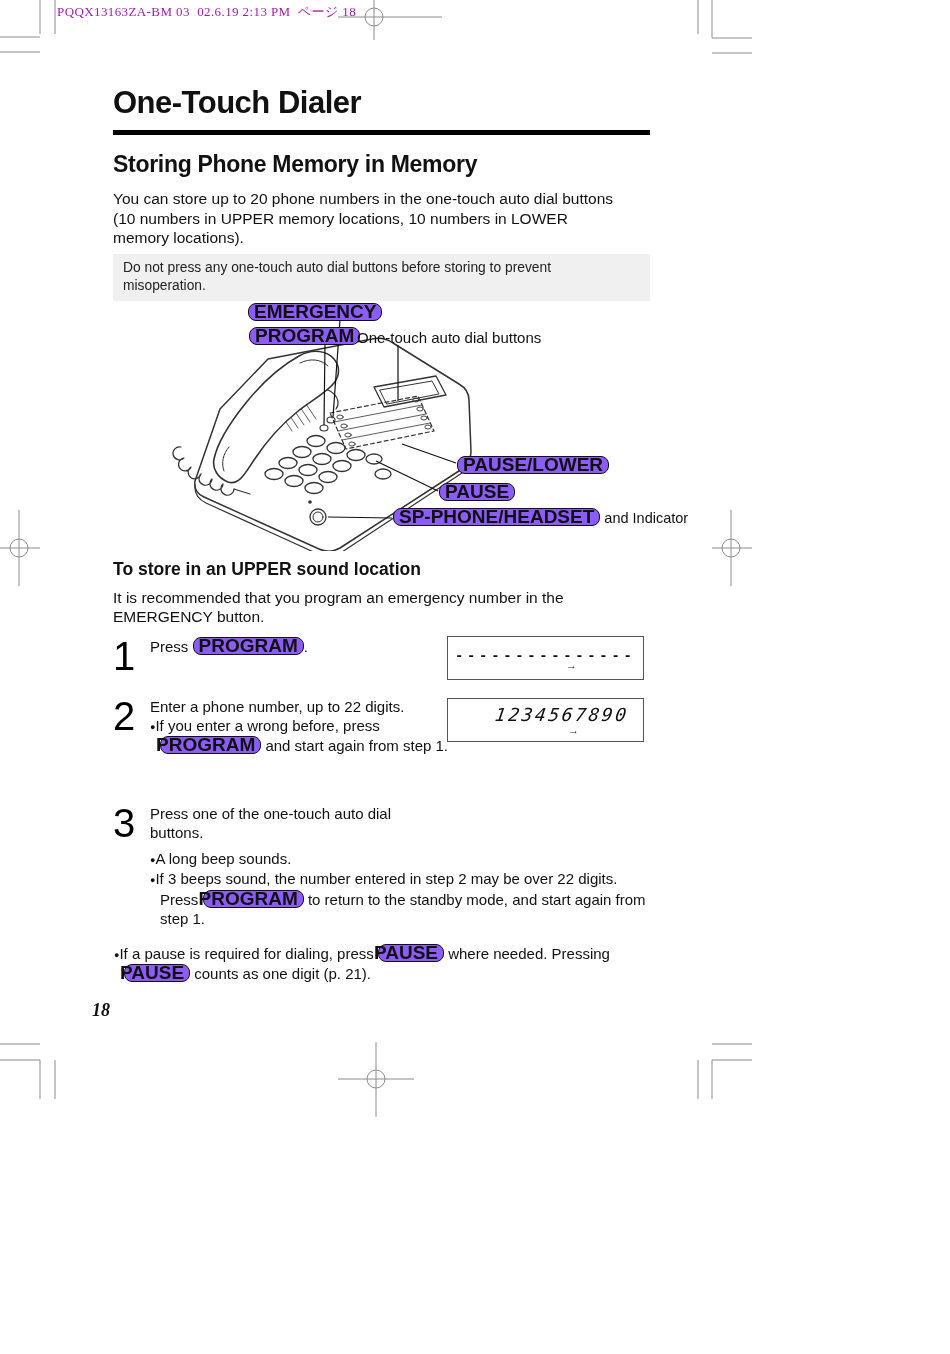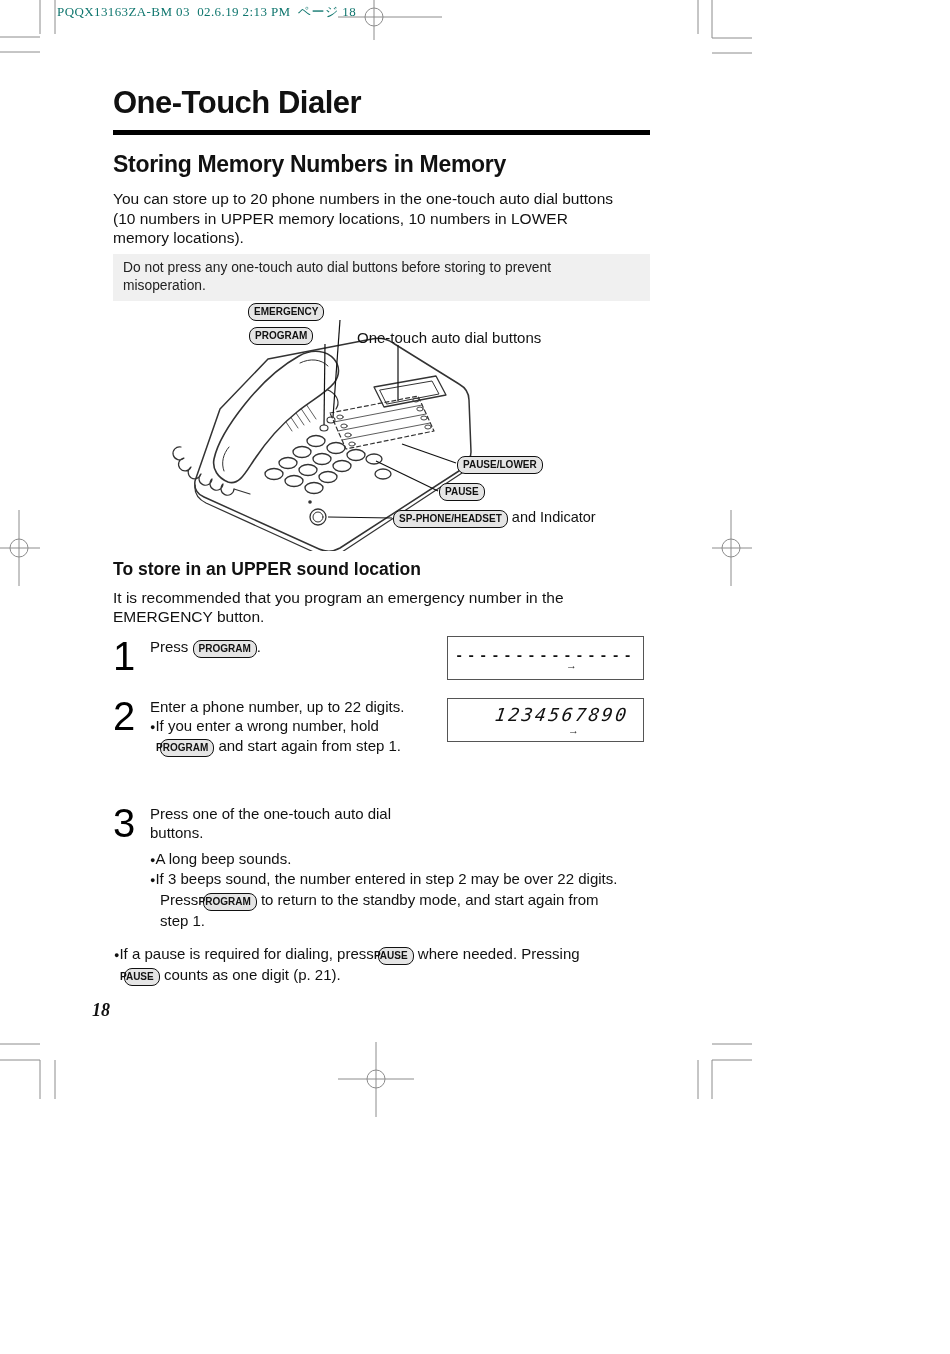--- a/index.html
+++ b/index.html
@@ -5,38 +5,38 @@
   html,body{margin:0;padding:0;}
   body{
     width:950px;height:1354px;background:#fff;position:relative;
     font-family:"Liberation Sans",sans-serif;color:#111;overflow:hidden;
     -webkit-font-smoothing:antialiased;
   }
   .page{position:absolute;inset:0;}
   svg.cropmarks{position:absolute;left:0;top:0;}
   .print-header{
     position:absolute;left:57px;top:3px;
-    font-family:"Liberation Serif",serif;font-size:13px;color:#0f766e;letter-spacing:.4px;
+    font-family:"Liberation Serif",serif;font-size:13px;color:#a21caf;letter-spacing:.4px;
     white-space:pre;
   }
   .col{position:absolute;left:113px;top:84px;width:537px;}
   h1.title{font-size:31px;font-weight:700;letter-spacing:-.5px;line-height:37px;margin:0;}
   .rule{height:5px;background:#000;margin-top:9px;}
   h2.heading{font-size:23px;font-weight:700;letter-spacing:-.3px;line-height:27px;margin:16px 0 0;}
   p.intro{font-size:15.5px;line-height:19.5px;margin:11px 0 0;white-space:pre-line;}
   .note{
     background:#f0f0f0;margin-top:6px;padding:5px 10px;
     font-size:13.8px;line-height:18.5px;color:#222;white-space:pre-line;
   }
   .hold{font-size:15.5px;font-weight:700;line-height:19px;margin:12px 0 0;}
   .diagram{position:relative;height:252px;margin-top:0;}
   .diagram svg.phone{position:absolute;left:27px;top:0;}
   .kc{
     display:inline-block;border:1.6px solid #111;border-radius:8px;
-    padding:0 5px 1px;font-weight:700;font-size:10px;line-height:15px;background:#e5e5e5;
+    padding:0 5px 1px;font-weight:700;font-size:19px;line-height:15px;background:#8b5cf6;
     white-space:nowrap;
   }
   .diagram .lab{position:absolute;white-space:nowrap;}
   .diagram .plain{position:absolute;font-size:15px;white-space:nowrap;}
   .suffix{font-size:14.5px;font-weight:400;}
   h3.subheading{font-size:17.5px;font-weight:700;line-height:21px;margin:6px 0 0;}
   p.intro2{font-size:15.5px;line-height:19.5px;margin:8px 0 0;white-space:pre-line;}
   .steps{margin-top:9px;}
   .step{position:relative;padding-left:37px;}
   .step1{min-height:60px;}
@@ -106,21 +106,21 @@
     </g>
   </svg>
 
   <div class="print-header">PQQX13163ZA-BM 03  02.6.19 2:13 PM  ページ 18</div>
 
   <div class="col">
 
     <h1 class="title">One-Touch Dialer</h1>
     <div class="rule"></div>
 
-    <h2 class="heading">Storing Memory Numbers in Memory</h2>
+    <h2 class="heading">Storing Phone Memory in Memory</h2>
     <p class="intro">You can store up to 20 phone numbers in the one-touch auto dial buttons
 (10 numbers in UPPER memory locations, 10 numbers in LOWER
 memory locations).</p>
 
     <div class="note">Do not press any one-touch auto dial buttons before storing to prevent
 misoperation.</div>
 
 
     <div class="diagram">
       <svg class="phone" width="520" height="250" viewBox="0 0 520 250">
@@ -211,21 +211,21 @@
         <div class="display">
           <div class="dashes">---------------</div>
           <div class="arrow arrow1">→</div>
         </div>
       </div>
 
       <div class="step step2">
         <div class="step-num">2</div>
         <div class="step-text">
           <div>Enter a phone number, up to 22 digits.</div>
-          <div class="b"><span class="dot">●</span><span class="pre">If you enter a wrong number, hold
+          <div class="b"><span class="dot">●</span><span class="pre">If you enter a wrong before, press
 </span><span class="kc">PROGRAM</span><span> and start again from step 1.</span></div>
         </div>
         <div class="display">
           <div class="digits">1234567890</div>
           <div class="arrow arrow2">→</div>
         </div>
       </div>
 
       <div class="step step3">
         <div class="step-num">3</div>

